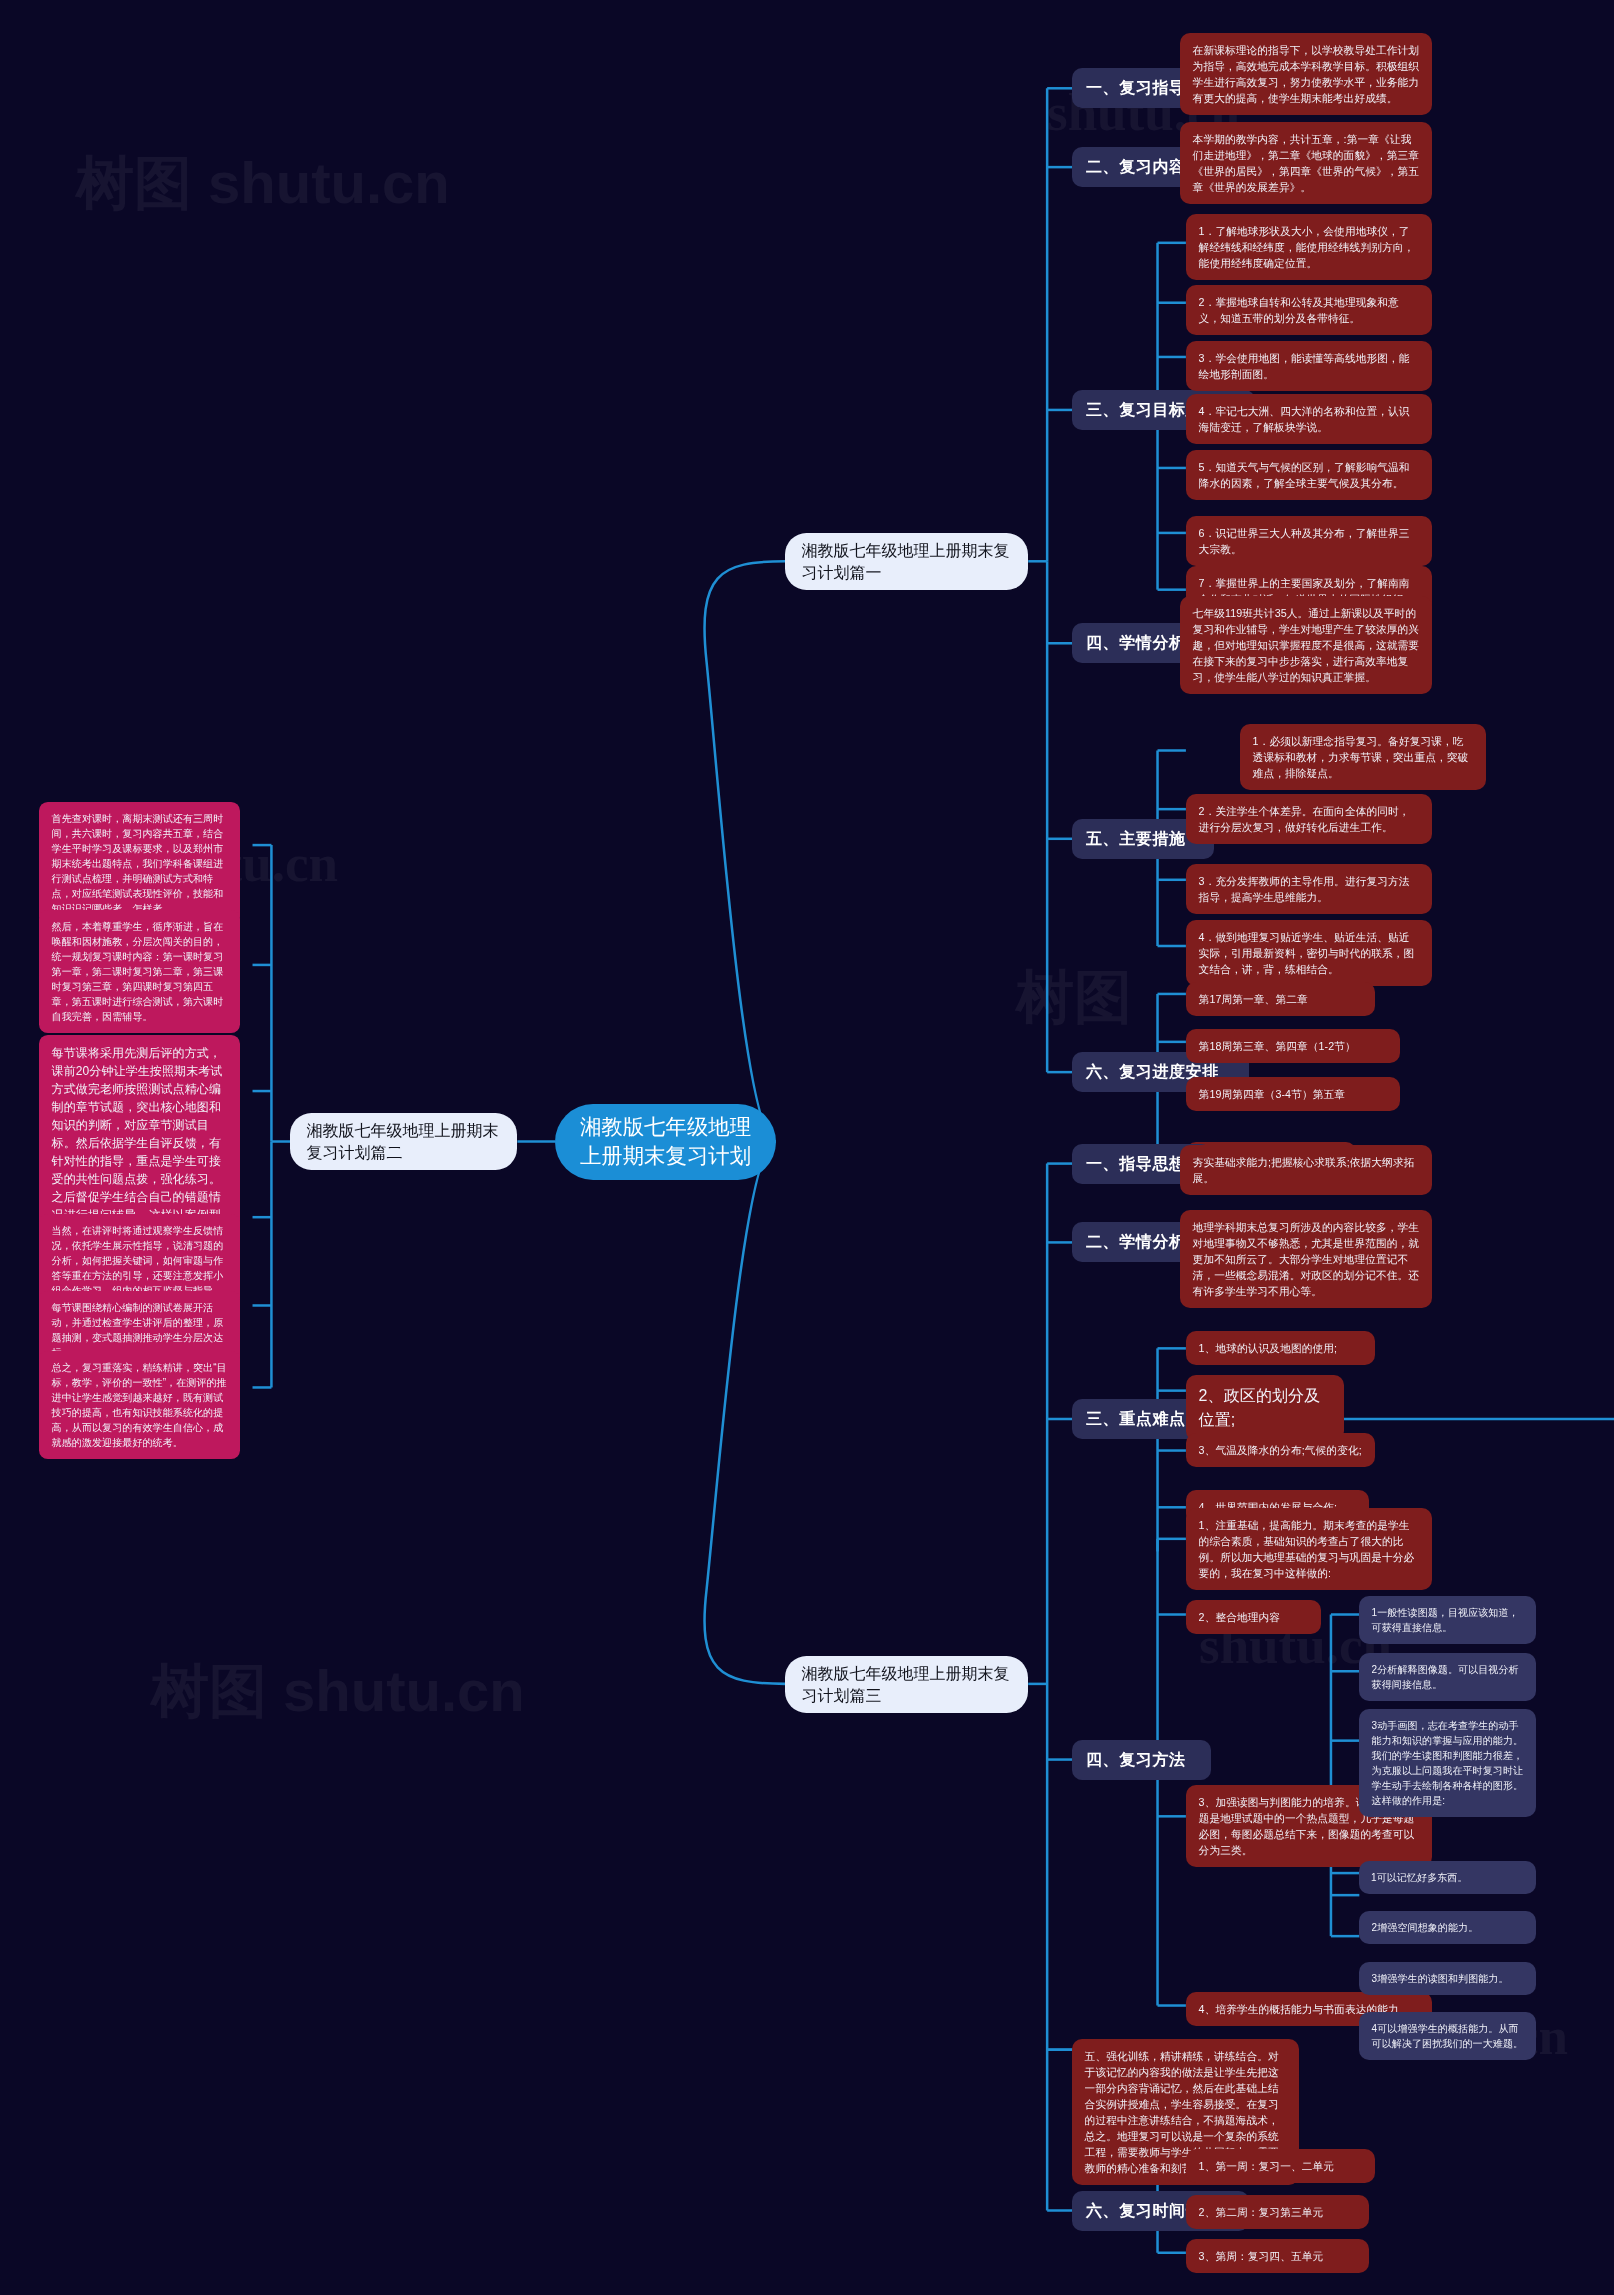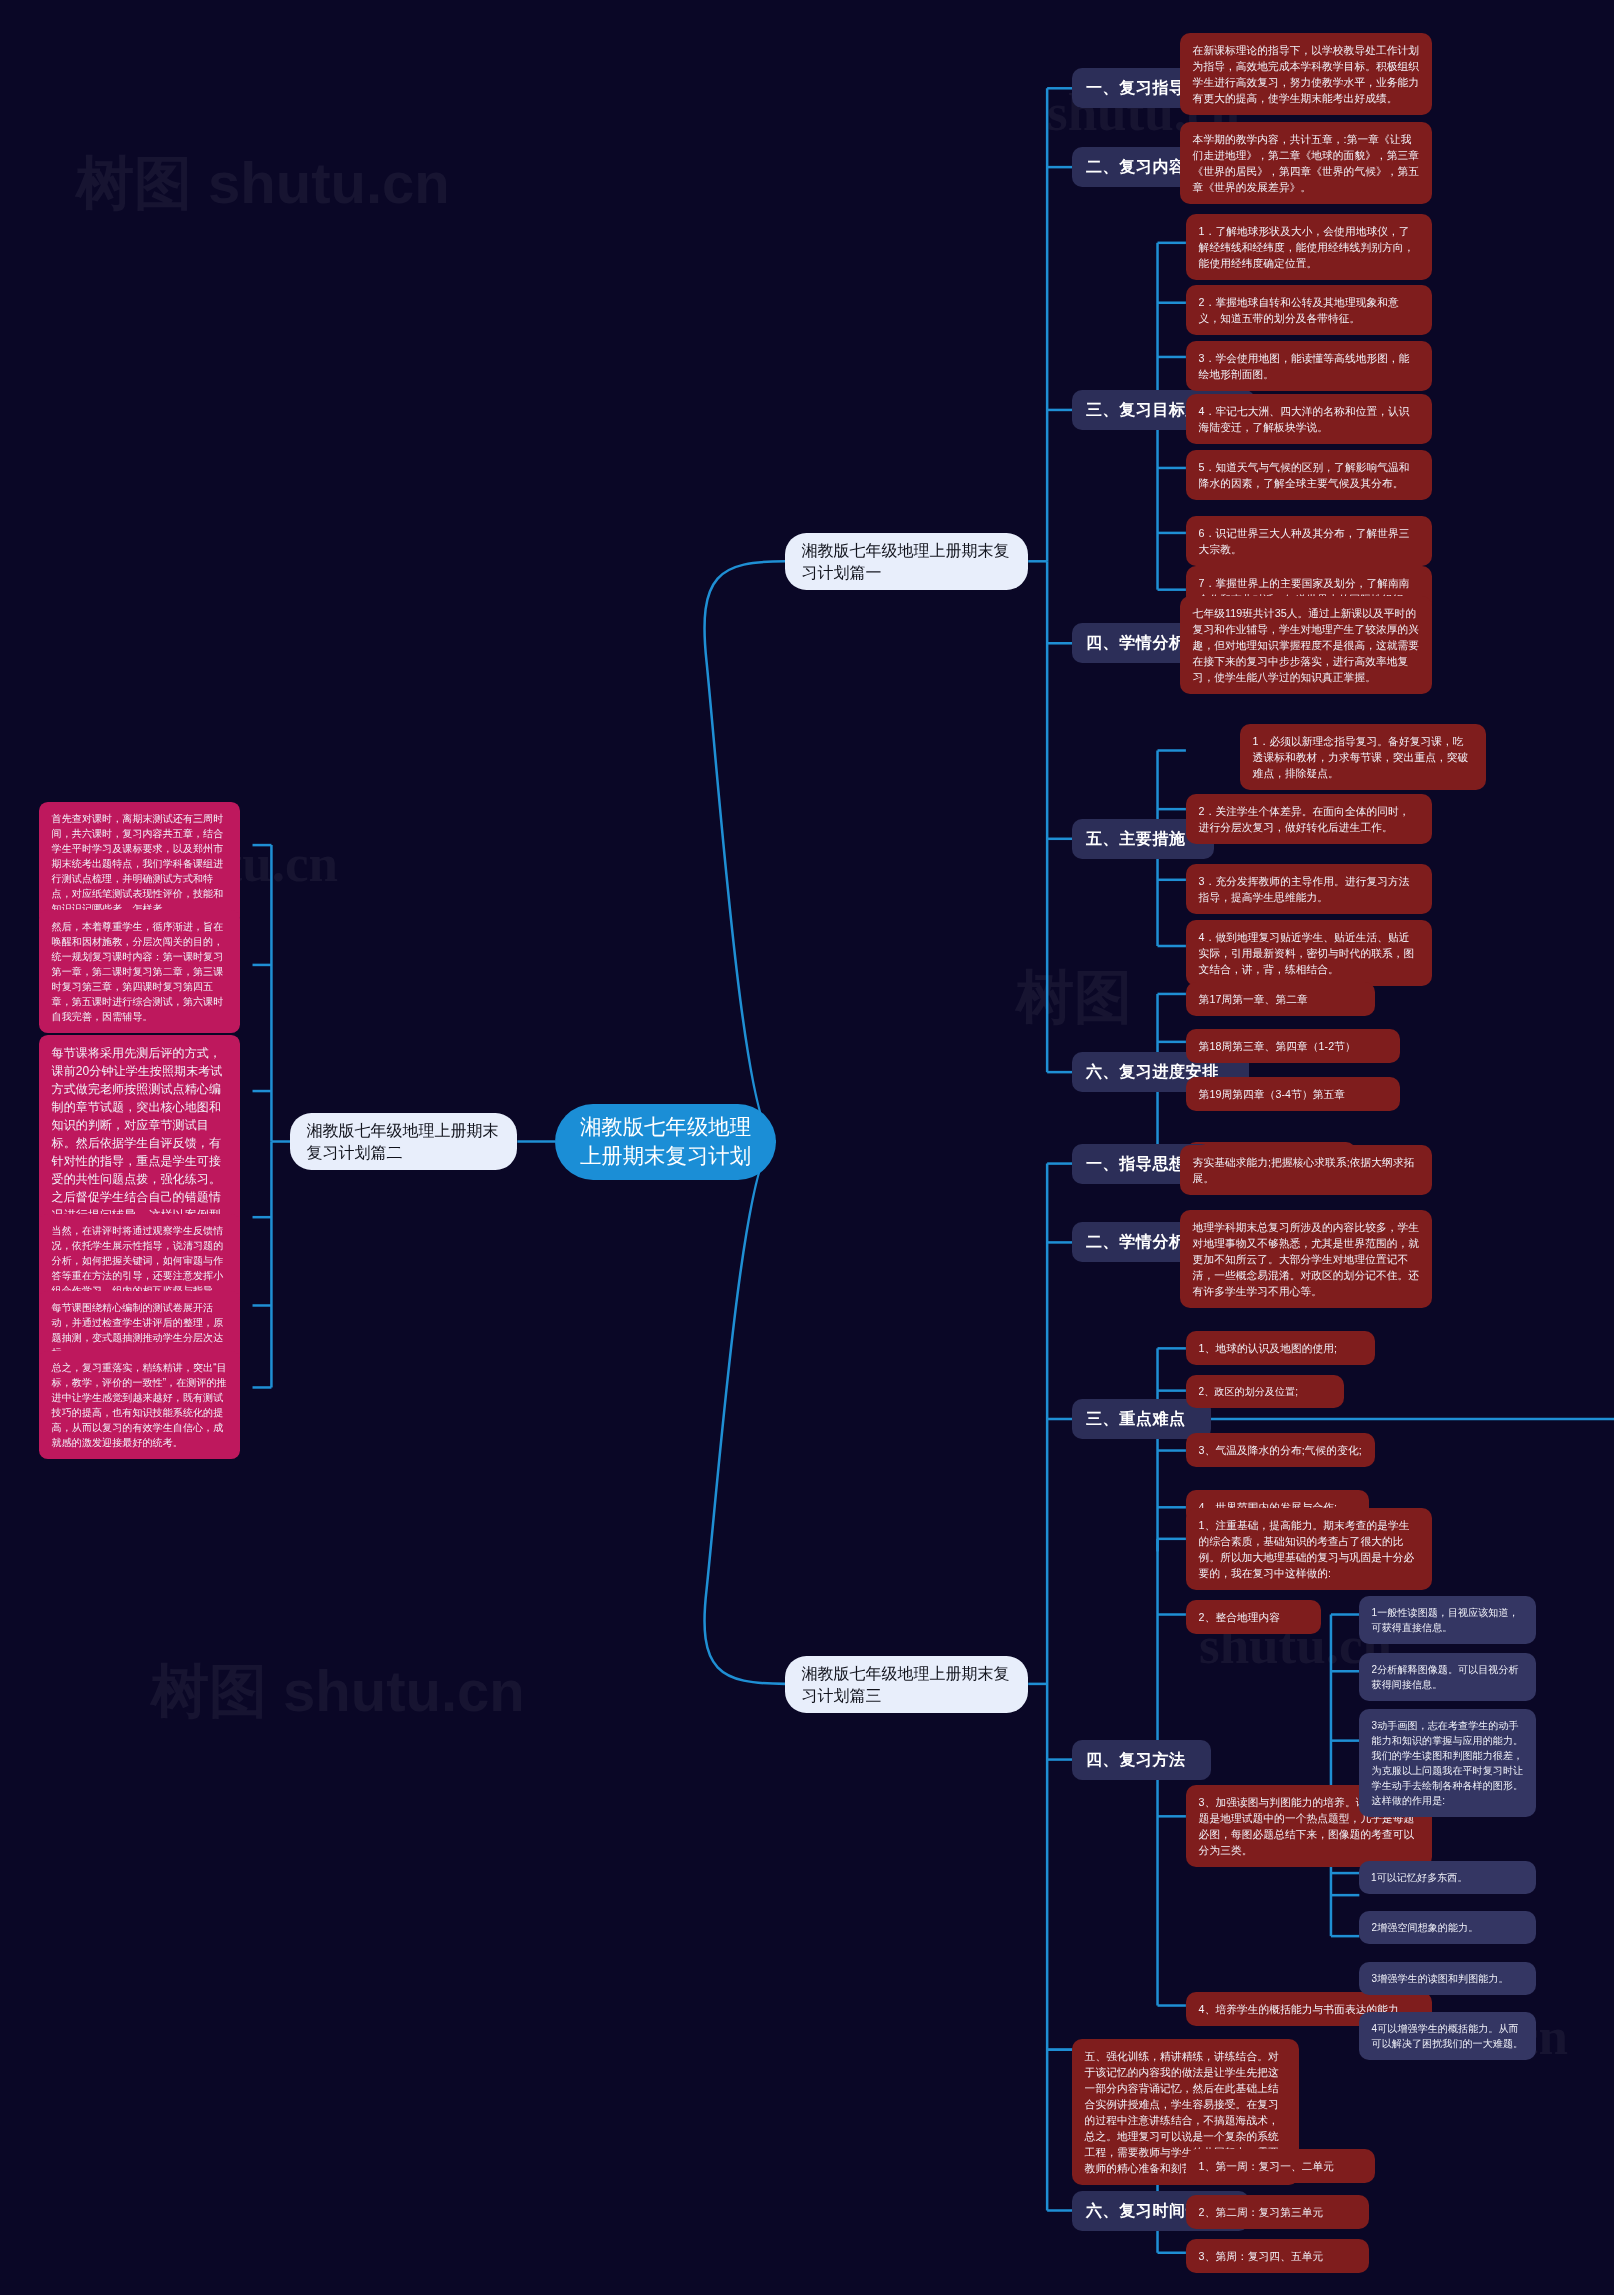--- a/index.html
+++ b/index.html
@@ -261,21 +261,21 @@
   </div>
   <div class="node lvl2" style="left:1180px;top:1210px;width:252px;font-size:10.7px;">
     <span>地理学科期末总复习所涉及的内容比较多，学生对地理事物又不够熟悉，尤其是世界范围的，就更加不知所云了。大部分学生对地理位置记不清，一些概念易混淆。对政区的划分记不住。还有许多学生学习不用心等。</span>
   </div>
 
   <div class="sect" style="left:1072px;top:1399px;width:139px;height:40px;">
     <span>三、重点难点</span>
   </div>
   <div class="node lvl2" style="left:1186px;top:1331px;width:189px;font-size:10.7px;">
     <span>1、地球的认识及地图的使用;</span></div>
-  <div class="node lvl2" style="left:1186px;top:1375px;width:158px;font-size:10px;">
+  <div class="node lvl2" style="left:1186px;top:1375px;width:158px;font-size:16px;">
     <span>2、政区的划分及位置;</span></div>
   <div class="node lvl2" style="left:1186px;top:1433px;width:189px;font-size:10.7px;">
     <span>3、气温及降水的分布;气候的变化;</span></div>
   <div class="node lvl2" style="left:1186px;top:1490px;width:183px;font-size:10.7px;">
     <span>4、世界范围内的发展与合作;</span></div>
 
   <div class="sect" style="left:1072px;top:1740px;width:139px;height:40px;">
     <span>四、复习方法</span>
   </div>
   <div class="node lvl2" style="left:1186px;top:1508px;width:246px;font-size:10.7px;">

